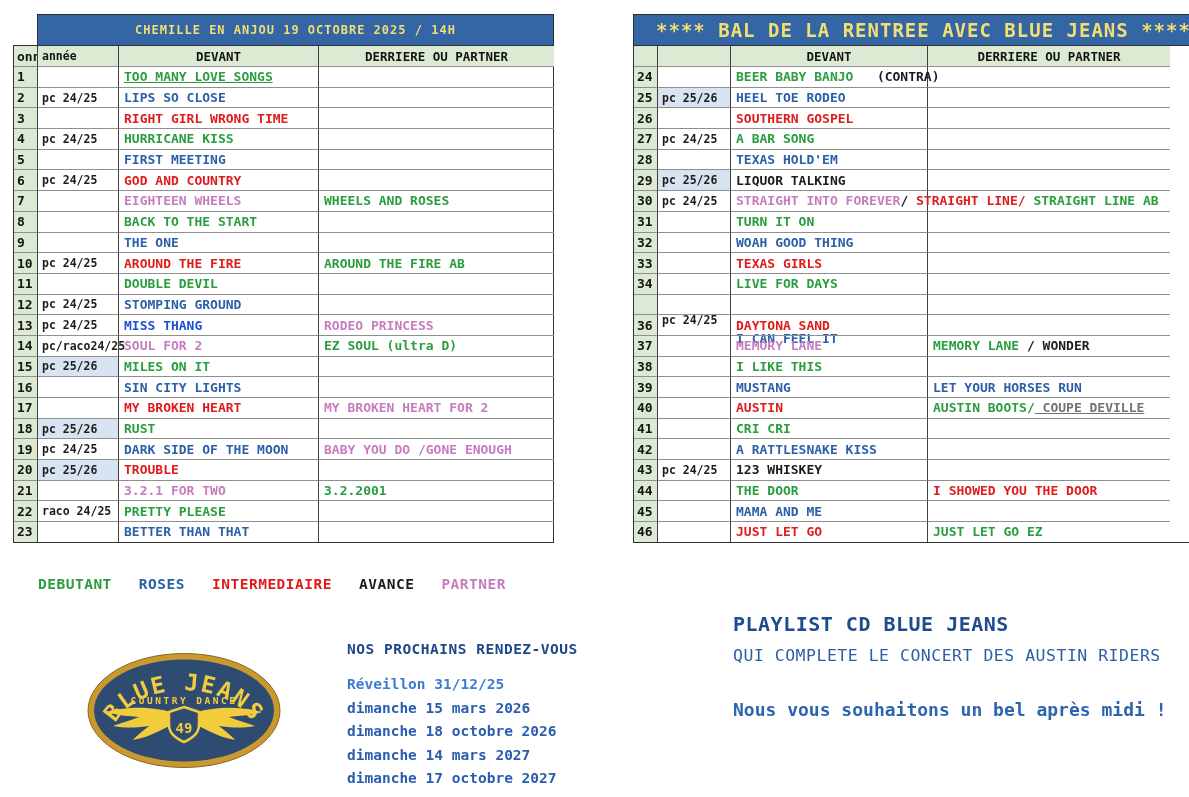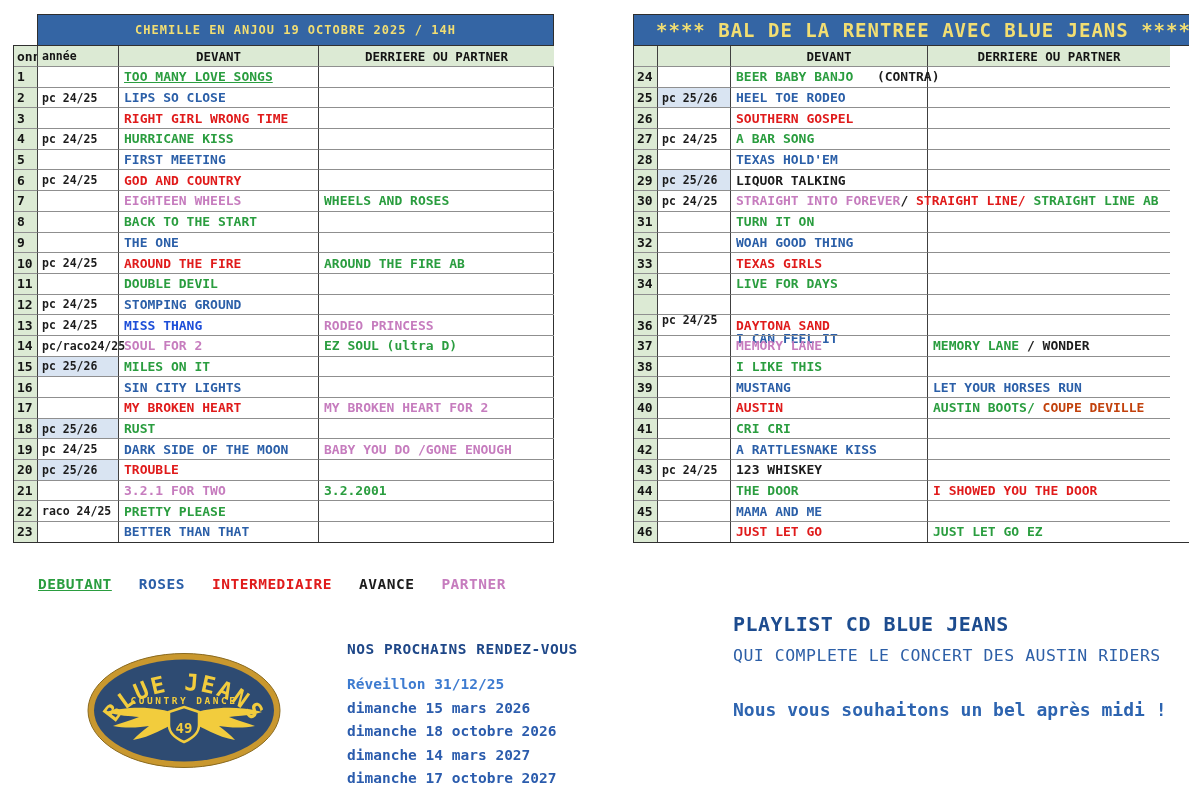--- a/index.html
+++ b/index.html
@@ -313,21 +313,21 @@
         <div class="trow rrow">
           <div class="cell num">39</div>
           <div class="cell annee"></div>
           <div class="cell songcell devant"><span style="color: rgb(43, 95, 168);">MUSTANG</span></div>
           <div class="cell songcell derriere"><span style="color: rgb(43, 95, 168);">LET YOUR HORSES RUN</span></div>
         </div>
         <div class="trow rrow">
           <div class="cell num">40</div>
           <div class="cell annee"></div>
           <div class="cell songcell devant"><span style="color: rgb(224, 27, 27);">AUSTIN</span></div>
-          <div class="cell songcell derriere"><span style="color: rgb(42, 157, 63);">AUSTIN BOOTS/</span><span style="color: #c2410c;"> COUPE DEVILLE</span></div>
+          <div class="cell songcell derriere"><span style="color: rgb(42, 157, 63);">AUSTIN BOOTS/</span><span style="color: #737373; text-decoration: underline;"> COUPE DEVILLE</span></div>
         </div>
         <div class="trow rrow">
           <div class="cell num">41</div>
           <div class="cell annee"></div>
           <div class="cell songcell devant"><span style="color: rgb(42, 157, 63);">CRI CRI</span></div>
           <div class="cell songcell derriere"></div>
         </div>
         <div class="trow rrow">
           <div class="cell num">42</div>
           <div class="cell annee"></div>
@@ -355,21 +355,21 @@
         <div class="trow rrow">
           <div class="cell num">46</div>
           <div class="cell annee"></div>
           <div class="cell songcell devant"><span style="color: rgb(224, 27, 27);">JUST LET GO</span></div>
           <div class="cell songcell derriere"><span style="color: rgb(42, 157, 63);">JUST LET GO EZ</span></div>
         </div>
       </div>
   </section>
 
   <div class="legend" id="legend">
-      <span style="color: rgb(42, 157, 63); text-decoration: underline;">DEBUTANT</span>
+      <span style="color: rgb(42, 157, 63);">DEBUTANT</span>
       <span style="color: rgb(43, 95, 168);">ROSES</span>
       <span style="color: rgb(224, 27, 27);">INTERMEDIAIRE</span>
       <span style="color: rgb(28, 28, 28);">AVANCE</span>
       <span style="color: rgb(198, 124, 190);">PARTNER</span>
     </div>
 
   <div class="logo">
     <svg width="196" height="119" viewBox="0 0 196 119">
       <ellipse cx="98" cy="59.5" rx="96" ry="57" fill="#c9982f" stroke="#8a6a1f" stroke-width="1"></ellipse>
       <ellipse cx="98" cy="59.5" rx="90" ry="51" fill="#2e4b72"></ellipse>

